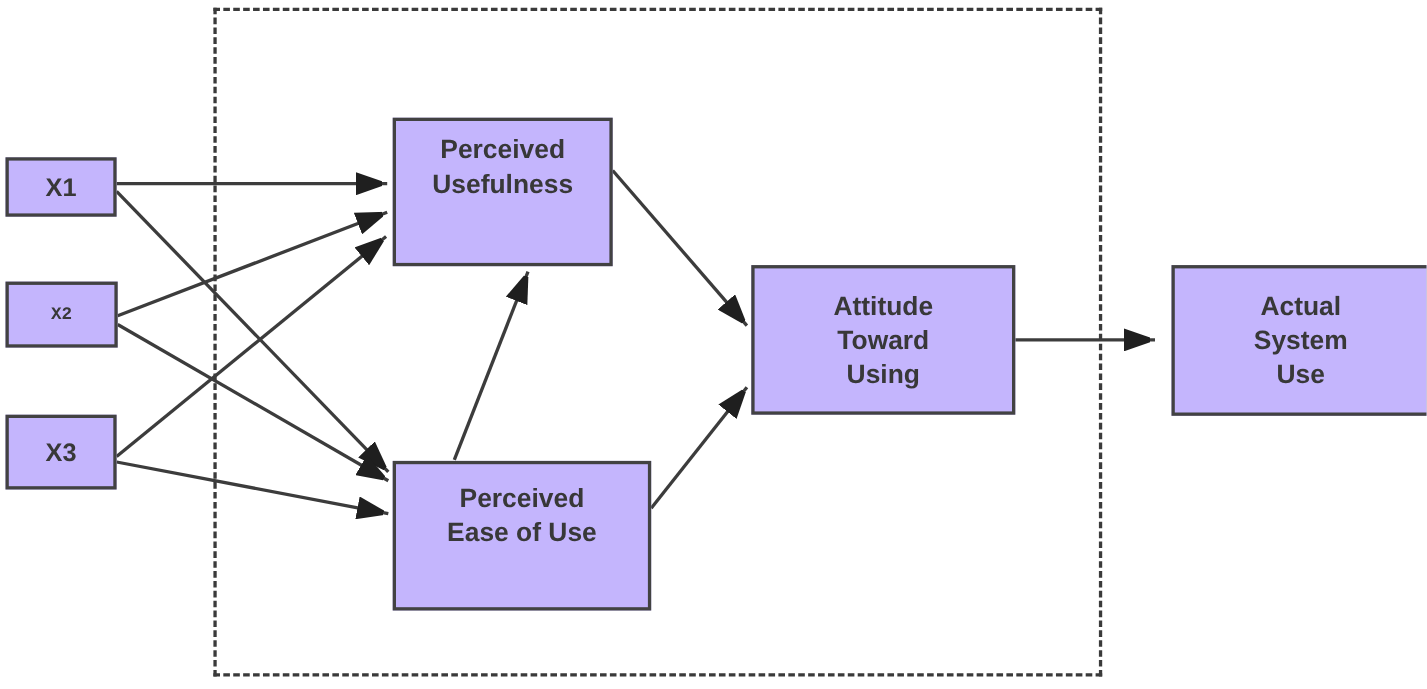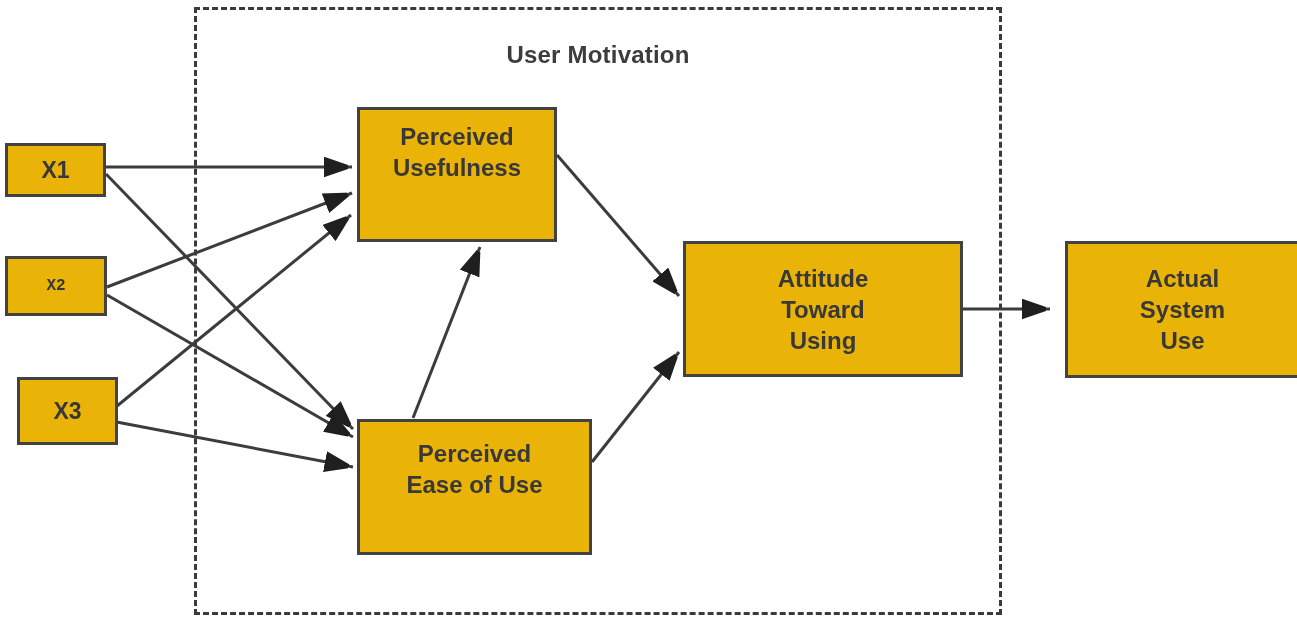--- a/index.html
+++ b/index.html
@@ -31,49 +31,48 @@
   }
   .edges {
     position: absolute;
     left: 0; top: 0;
     width: 1297px; height: 626px;
     pointer-events: none;
   }
   .node {
     position: absolute;
     box-sizing: border-box;
-    background: #eab308;
+    background: #c4b5fd;
     border: 3px solid #424242;
     color: #383838;
     font-weight: bold;
     text-align: center;
     white-space: pre-line;
     display: flex;
     align-items: center;
     justify-content: center;
     font-size: 24px;
     line-height: 31px;
   }
   .node-x1 { left: 5px;    top: 143px; width: 101px; height: 54px;  font-size: 23px; }
   .node-x2 { left: 5px;    top: 256px; width: 102px; height: 60px;  font-size: 16px; font-family: Liberation Mono, monospace; }
-  .node-x3 { left: 17px;    top: 377px; width: 101px; height: 68px;  font-size: 23px; }
+  .node-x3 { left: 5px;    top: 377px; width: 101px; height: 68px;  font-size: 23px; }
   .node-pu  { left: 357px; top: 107px; width: 200px; height: 135px; align-items: flex-start; padding-top: 11px; }
   .node-peu { left: 357px; top: 419px; width: 235px; height: 136px; align-items: flex-start; padding-top: 16px; }
-  .node-atu { left: 683px; top: 241px; width: 280px; height: 136px; }
+  .node-atu { left: 683px; top: 241px; width: 240px; height: 136px; }
   .node-asu { left: 1055px; top: 241px; width: 235px; height: 137px; margin-left: 10px; }
   .edge { stroke: #3c3c3c; stroke-width: 3; }
 </style>
 </head>
 <body>
 
 <div class="canvas">
 
   <div class="dashed-box"></div>
 
-  <div class="group-title">User Motivation</div>
 
   <svg class="edges" viewBox="0 0 1297 626" xmlns="http://www.w3.org/2000/svg">
     <defs>
       <marker id="ah" markerWidth="8" markerHeight="7" refX="9.5" refY="3.5" orient="auto" markerUnits="strokeWidth">
         <polygon points="0,0 10,3.5 0,7" fill="#1f1f1f"></polygon>
       </marker>
     </defs>
     <line class="edge" x1="106" y1="167" x2="352" y2="167" marker-end="url(#ah)"></line>
     <line class="edge" x1="107" y1="287" x2="352" y2="193" marker-end="url(#ah)"></line>
     <line class="edge" x1="106" y1="415" x2="351" y2="215" marker-end="url(#ah)"></line>

